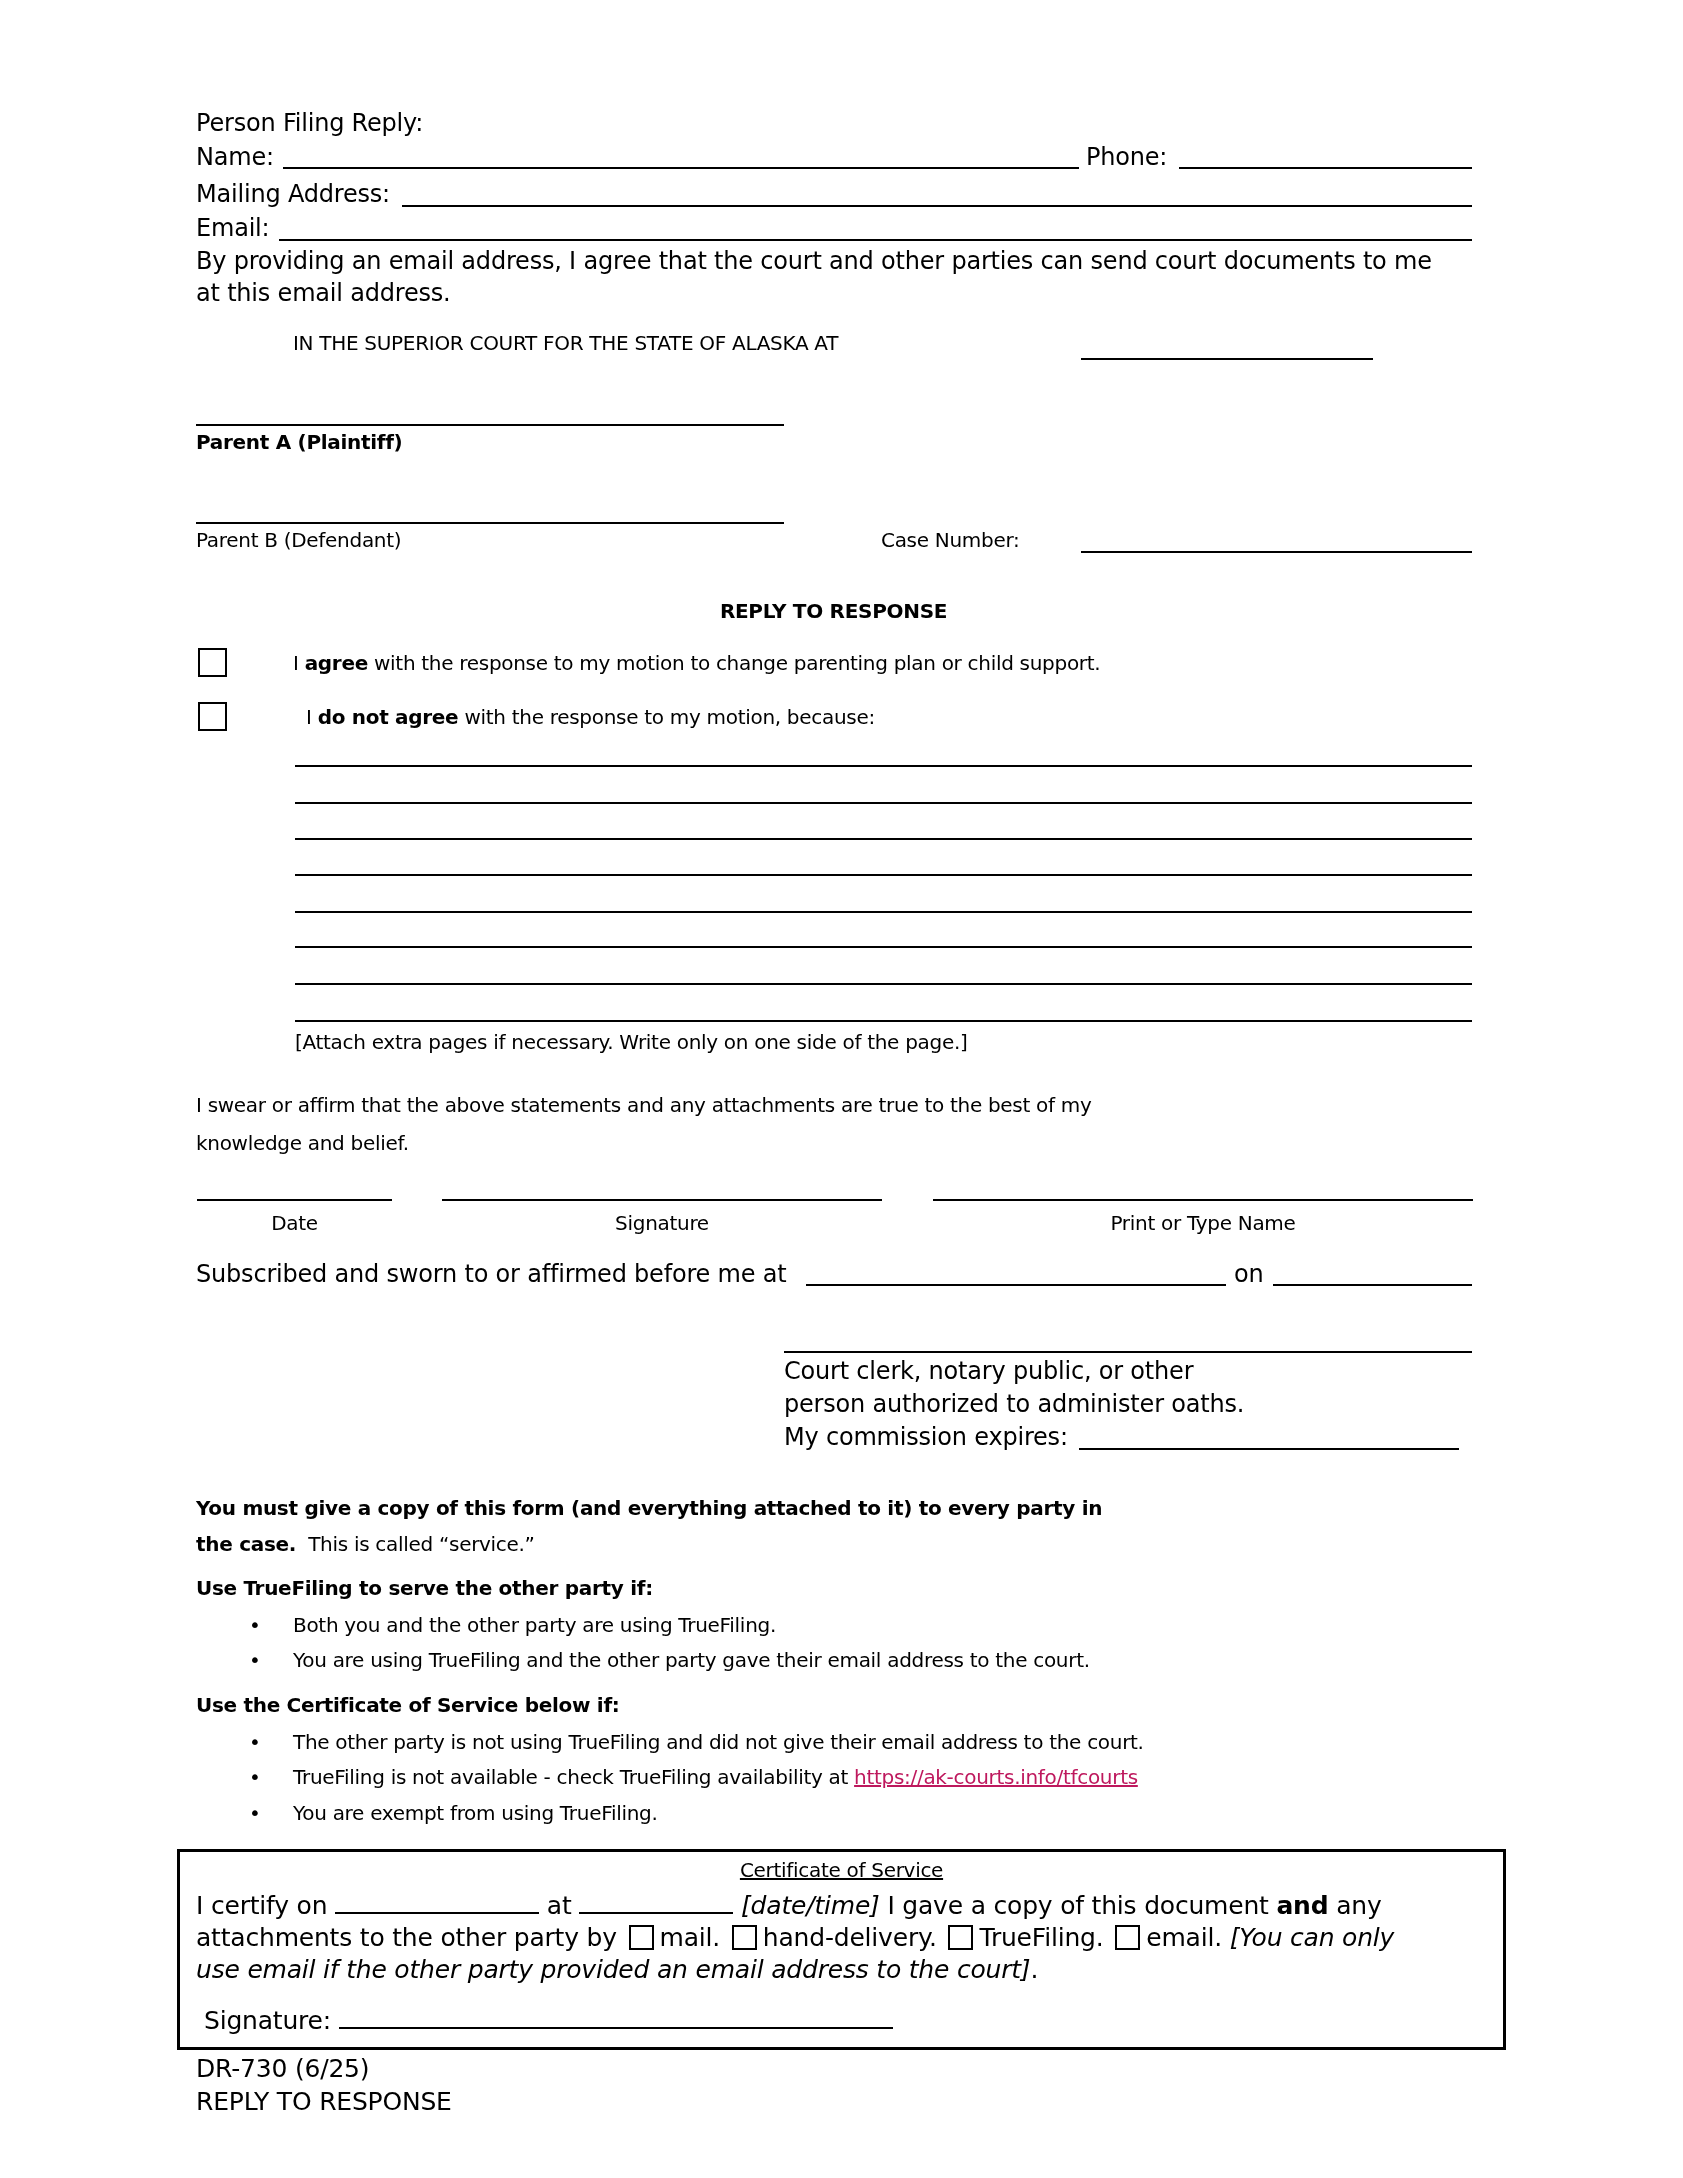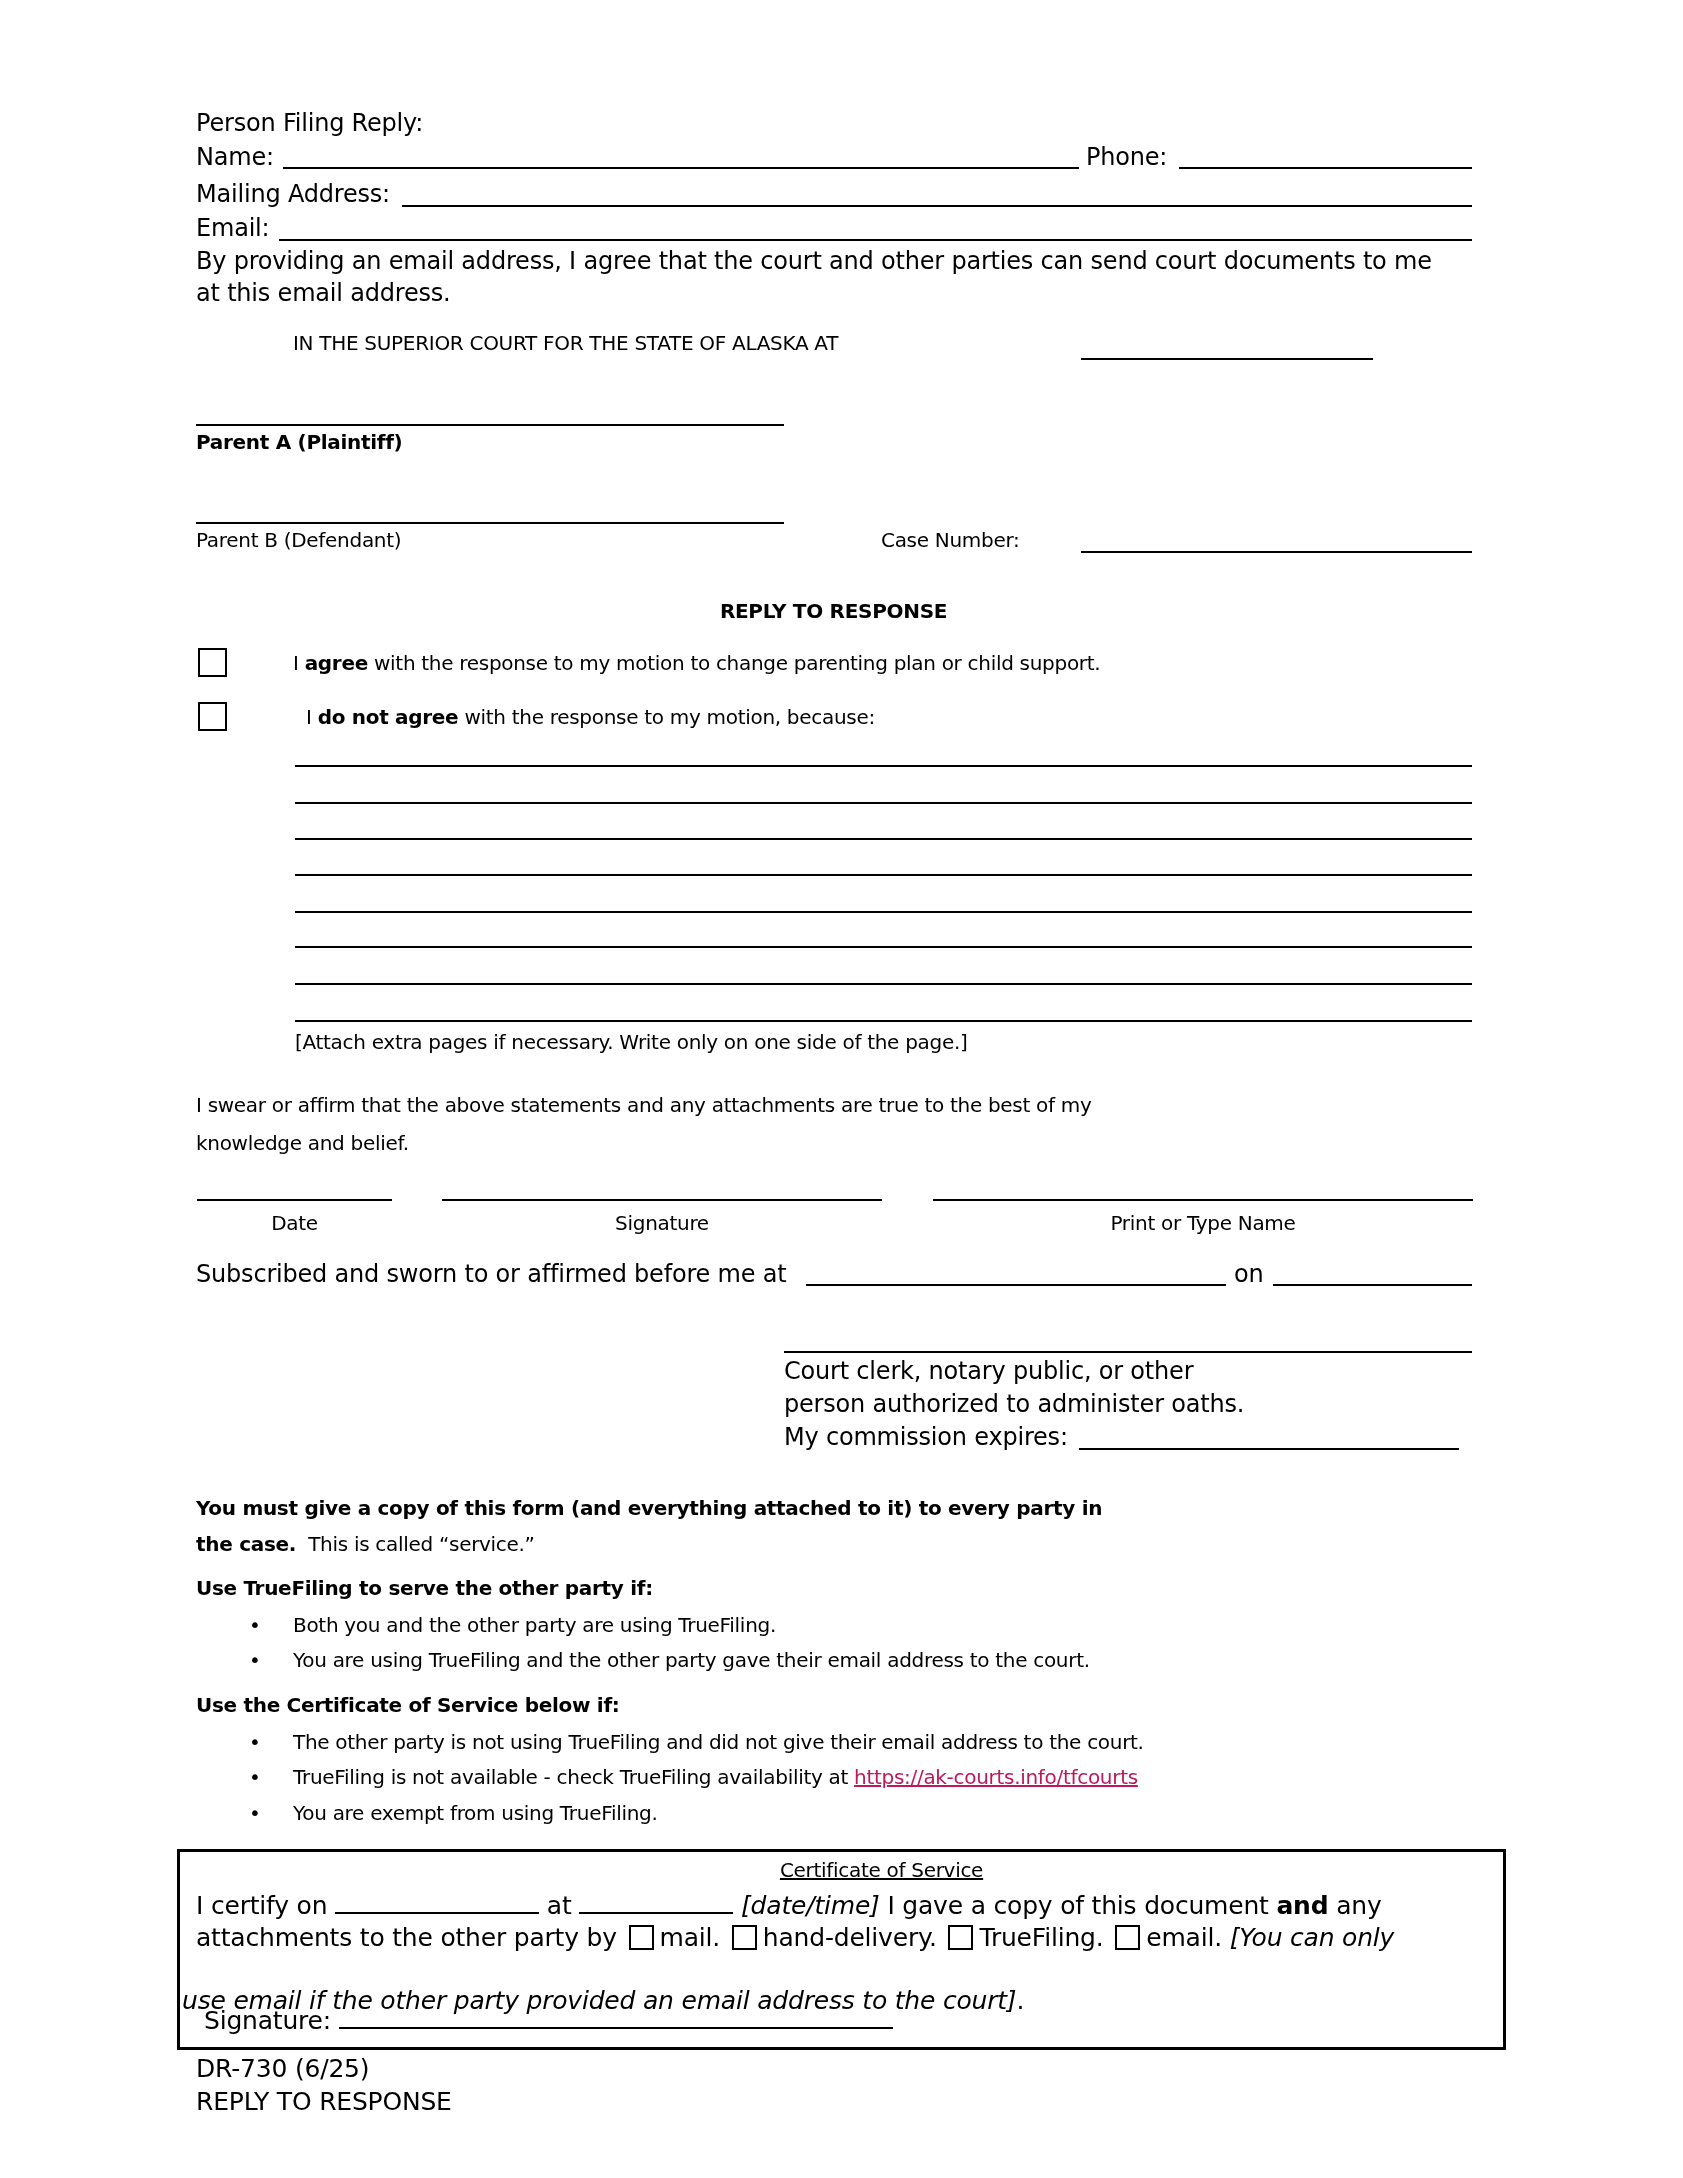--- a/index.html
+++ b/index.html
@@ -110,42 +110,42 @@
 <div class="abs tl bullet" style="top:1725px;">•</div>
 <div class="abs tl" style="left:293px; top:1725px;">The other party is not using TrueFiling and did not give their email address to the court.</div>
 <div class="abs tl bullet" style="top:1760px;">•</div>
 <div class="abs tl" style="left:293px; top:1760px;">
   <span style="white-space:pre;">TrueFiling is not available - check TrueFiling availability at </span><a class="link">https://ak-courts.info/tfcourts</a>
 </div>
 <div class="abs tl bullet" style="top:1796px;">•</div>
 <div class="abs tl" style="left:293px; top:1796px;">You are exempt from using TrueFiling.</div>
 
 <div class="cert"></div>
-<div class="abs tl center" style="left:177px; width:1329px; top:1853px;padding-left:40px;">
+<div class="abs tl center" style="left:177px; width:1329px; top:1853px;">
   <span style="text-decoration:underline;">Certificate of Service</span>
 </div>
 
 <div class="abs ts" style="left:196px; top:1890px;">
   <span>I certify on</span>
   <span class="blank" style="width:204px;"></span>
   <span>at</span>
   <span class="blank" style="width:154px;"></span>
   <i>[date/time]</i><span style="white-space:pre;"> I gave a copy of this document </span><b>and</b><span style="white-space:pre;"> any</span>
 </div>
 
 <div class="abs ts" style="left:196px; top:1923px;">
   <span>attachments to the other party by</span>
   <span class="sbox"></span><span>mail.</span>
   <span class="sbox"></span><span>hand-delivery.</span>
   <span class="sbox"></span><span>TrueFiling.</span>
   <span class="sbox"></span><span>email.</span>
   <i>[You can only</i>
 </div>
 
-<div class="abs ts" style="left:182px; top:1955px;margin-top:31px;">
+<div class="abs ts" style="left:196px; top:1955px;">
   <i>use email if the other party provided an email address to the court]</i><span>.</span>
 </div>
 
 <div class="abs ts" style="left:196px; top:2005px;margin-left:8px;">
   <span>Signature:</span>
   <span class="blank" style="width:554px;"></span>
 </div>
 
 <div class="abs ts" style="left:196px; top:2054px;">DR-730 (6/25)</div>
 <div class="abs ts" style="left:196px; top:2087px;">REPLY TO RESPONSE</div>

